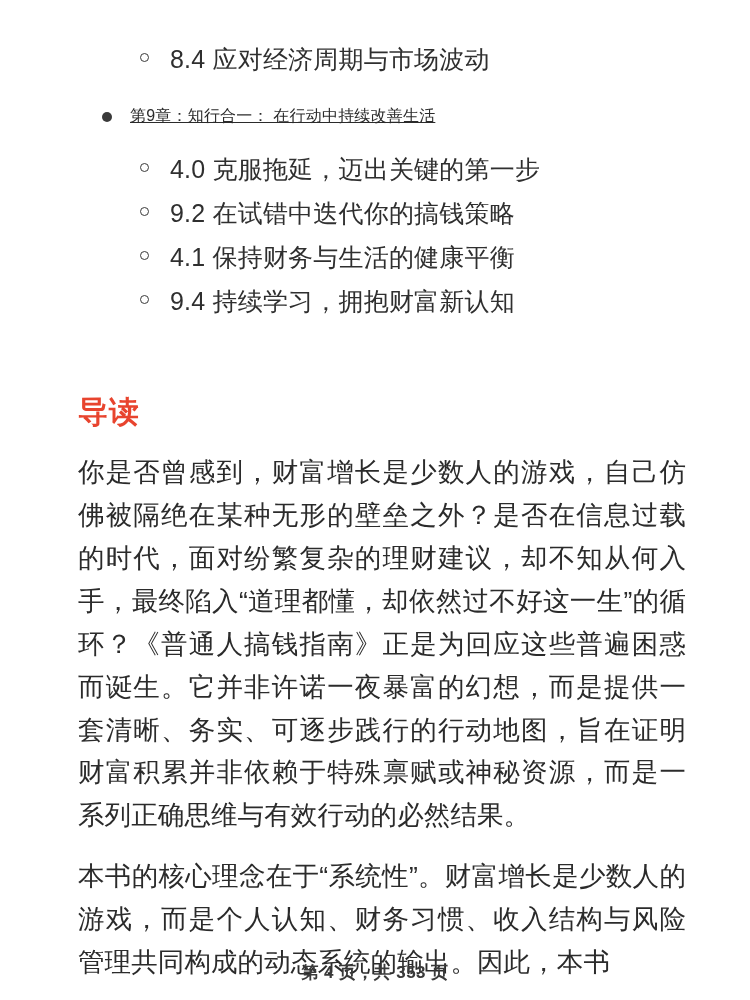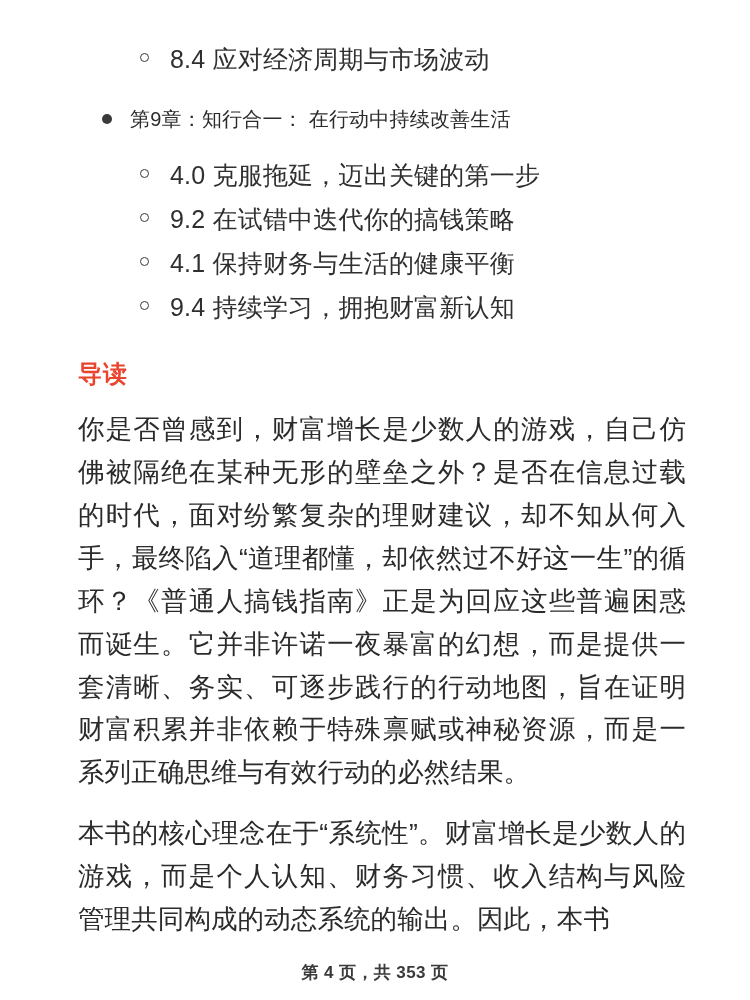--- a/index.html
+++ b/index.html
@@ -42,43 +42,44 @@
     left: 78px;
     top: 0.52em;
     width: 9px;
     height: 9px;
     border: 1.6px solid #3a3a3a;
     border-radius: 50%;
     box-sizing: border-box;
   }
   .toc-l1 {
     position: relative;
-    font-size: 20px;
+    font-size: 16px;
     line-height: 1.5;
     color: #2b2b2b;
     padding-left: 68px;
     margin: 26px 0 22px 0;
     letter-spacing: 0.2px;
+    text-decoration: underline;
   }
   .toc-l1 .marker {
     position: absolute;
     left: 40px;
     top: 0.52em;
     width: 10px;
     height: 10px;
     background: #3a3a3a;
     border-radius: 50%;
   }
 
   
   .section-heading {
-    font-size: 24px;
+    font-size: 30px;
     font-weight: bold;
     color: #e8442e;
-    margin: 32px 0 18px 16px;
+    margin: 72px 0 18px 16px;
     letter-spacing: 1px;
   }
 
   
   .para {
     font-size: 26.5px;
     line-height: 1.62;
     color: #2b2b2b;
     margin: 0 0 18px 0;
     padding: 0 2px 0 16px;

